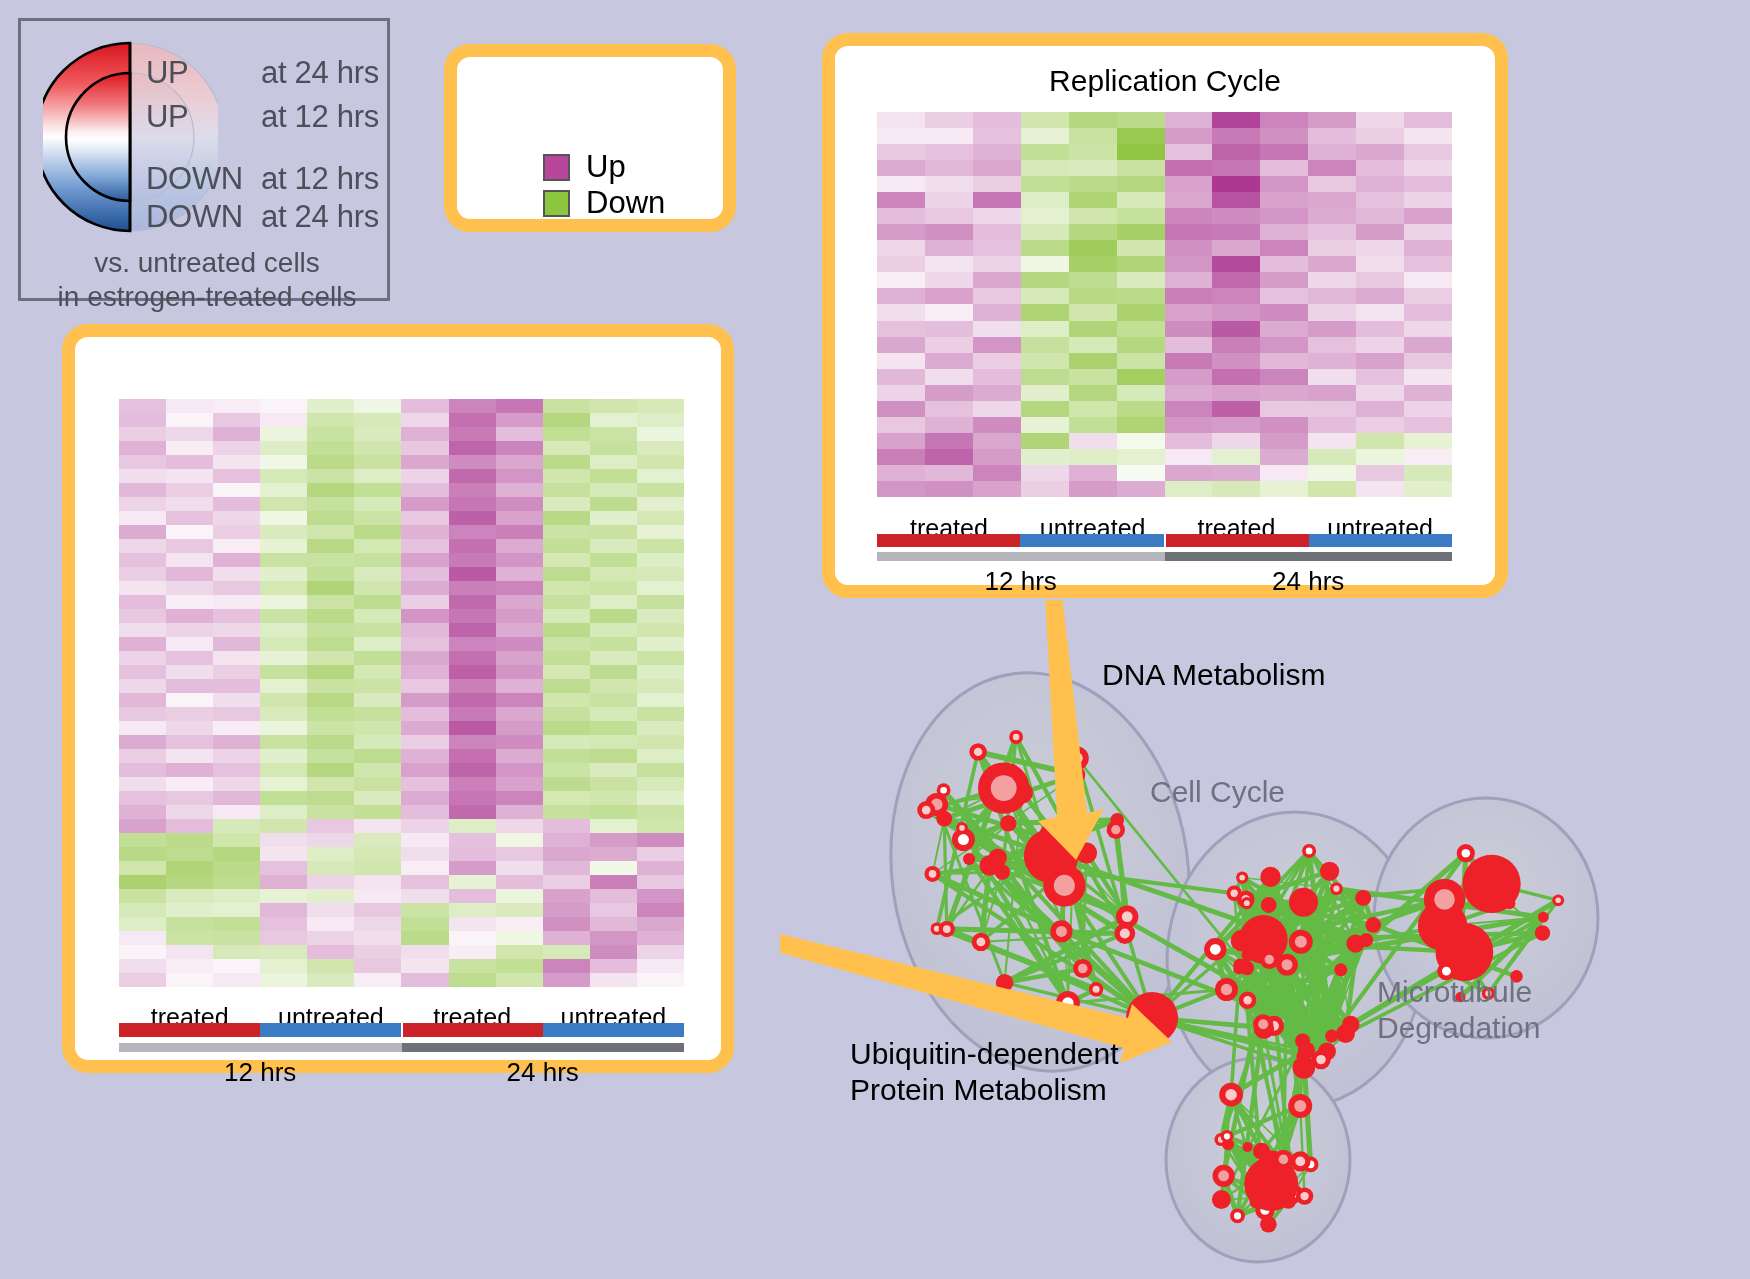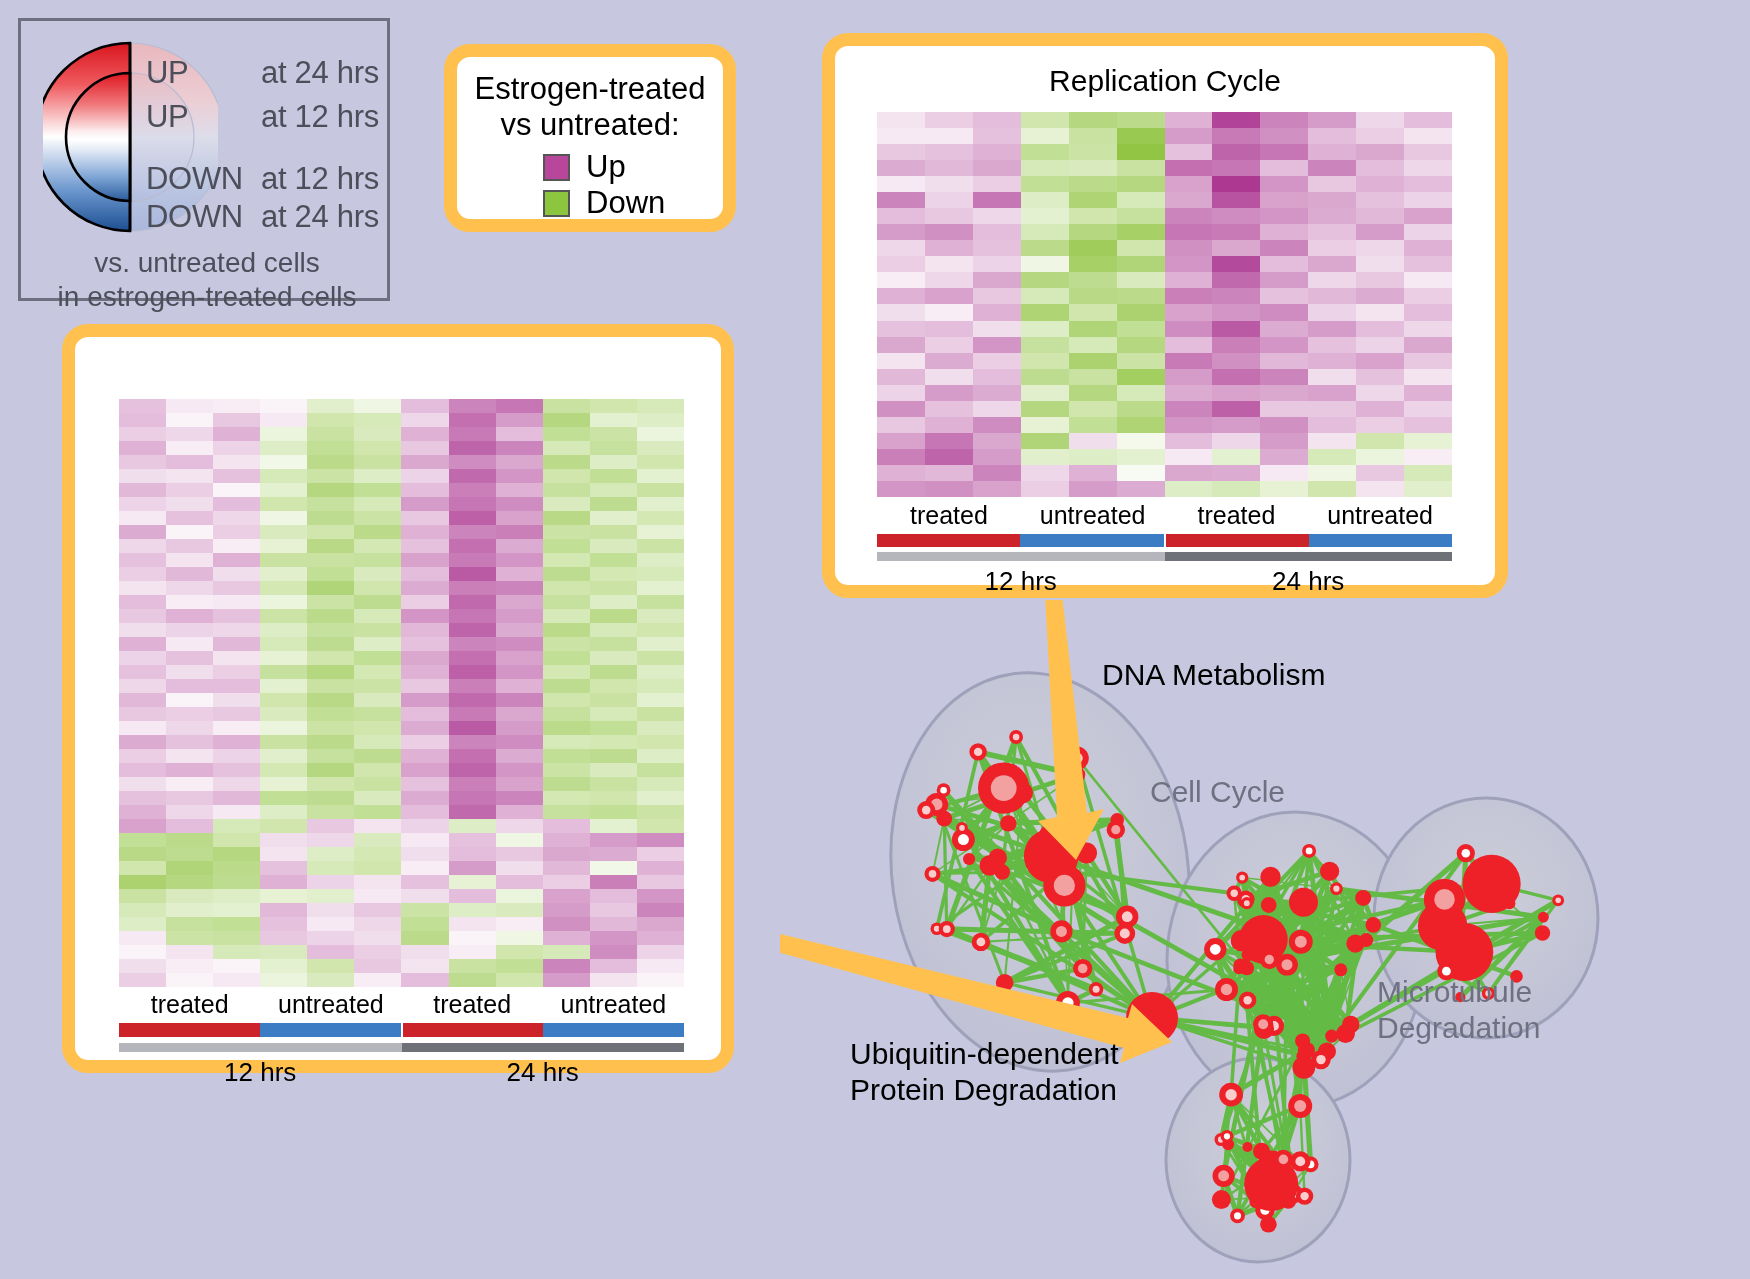--- a/index.html
+++ b/index.html
@@ -59,21 +59,21 @@
 
   .panel-title{
     position:absolute;left:0;width:100%;text-align:center;
     font-size:30px;color:#000;
   }
 
   .heat{position:absolute;display:grid;}
   .heat div{width:100%;height:100%;}
 
   
-  .axis-labels{position:absolute;display:flex;}
+  .axis-labels{position:absolute;display:flex;margin-top:13px;}
   .axis-labels span{flex:1;text-align:center;font-size:25px;color:#000;}
   .bar-row{position:absolute;display:flex;}
   .bar-row div{height:100%;}
   .time-labels{position:absolute;display:flex;}
   .time-labels span{flex:1;text-align:center;font-size:26px;color:#000;}
 
   
   #network{position:absolute;left:780px;top:600px;width:970px;height:679px;}
   .net-label{position:absolute;white-space:pre-line;}
   #lbl-dna{left:322px;top:58px;font-size:30px;color:#000;}
@@ -145,24 +145,20 @@
       <span class="lbl">DOWN</span><span>at 24 hrs</span>
     </div>
 
     <div id="legend-caption">
       <div>vs. untreated cells</div>
       <div>in estrogen-treated cells</div>
     </div>
   </div>
 
   <div class="panel" id="estrogen-panel">
-    <div id="estrogen-title">
-      <div>Estrogen-treated</div>
-      <div>vs untreated:</div>
-    </div>
     <div class="sw-row" style="left:86px;top:92px;">
       <span class="sw" id="sw-up" style="background: rgb(184, 71, 155);"></span>
       <span class="sw-lbl">Up</span>
     </div>
     <div class="sw-row" style="left:86px;top:128px;">
       <span class="sw" id="sw-down" style="background: rgb(140, 198, 62);"></span>
       <span class="sw-lbl">Down</span>
     </div>
   </div>
 
@@ -1806,16 +1802,16 @@
     <svg style="position:absolute;left:0;top:0;pointer-events:none;" width="970" height="679" viewBox="0 0 970 679">
       <path d="M265 -5 L282 -5 L307 213 L324 209 L296 260 L258 221 L277 217 Z" fill="#ffc04d"></path>
       <path d="M-60 336 L-58 320 L348 418 L352 404 L392 442 L340 463 L344 448 Z" fill="#ffc04d"></path>
     </svg>
 
     <div class="net-label" id="lbl-dna">DNA Metabolism</div>
     <div class="net-label" id="lbl-cc">Cell Cycle</div>
     <div class="net-label" id="lbl-mt">Microtubule
 Degradation</div>
     <div class="net-label" id="lbl-ub">Ubiquitin-dependent
-Protein Degradation</div>
+Protein Metabolism</div>
   </div>
 
 </div>
 
 </body></html>

